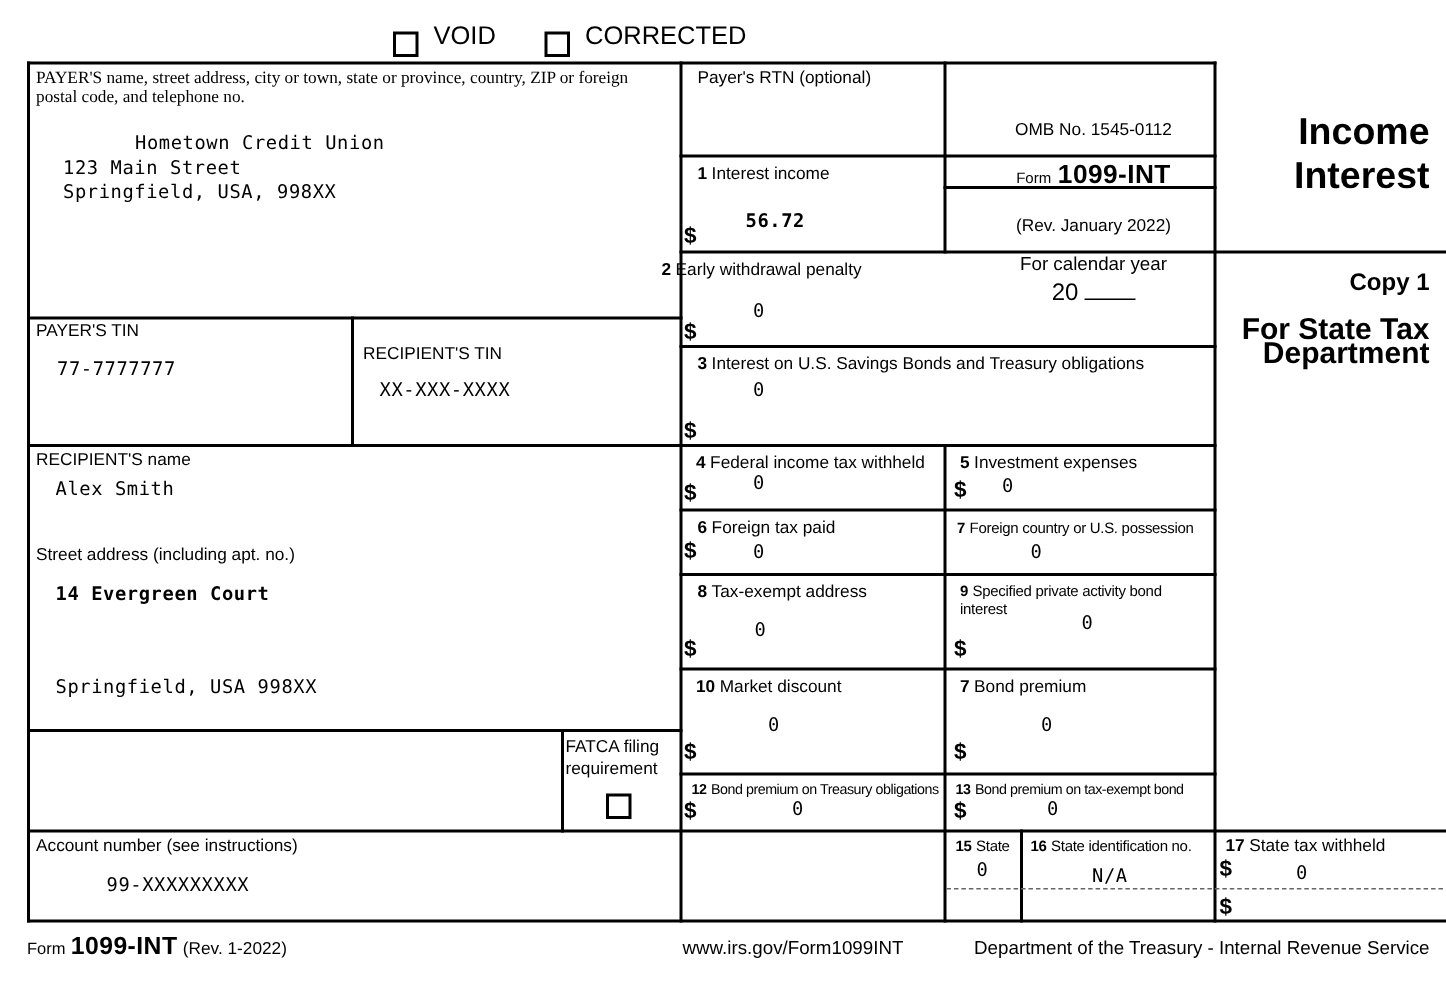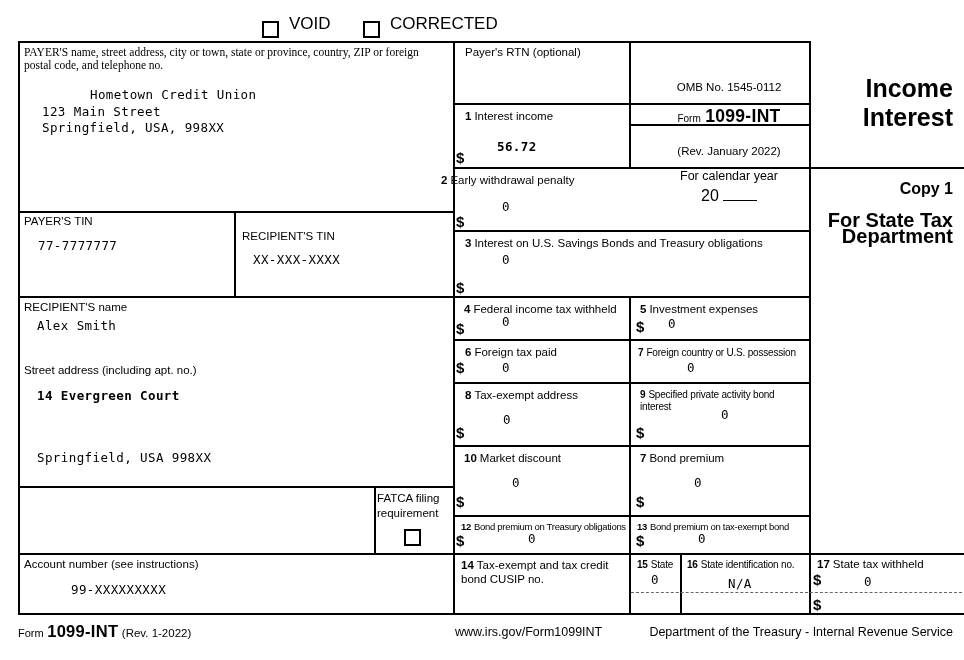--- a/index.html
+++ b/index.html
@@ -151,21 +151,20 @@
   <div class="dollar" style="left:636px;top:493px;">$</div>
 
   <div class="lbl lbl-xs" style="left:461px;top:520px;"><b>12</b><span>Bond premium on Treasury obligations</span></div>
   <div class="val" style="left:528px;top:531px;">0</div>
   <div class="dollar" style="left:456px;top:532px;">$</div>
 
   <div class="lbl lbl-xs" style="left:637px;top:520px;"><b>13</b><span>Bond premium on tax-exempt bond</span></div>
   <div class="val" style="left:698px;top:531px;">0</div>
   <div class="dollar" style="left:636px;top:532px;">$</div>
 
-  <div class="lbl wrap" style="left:461px;top:558px;width:158px;line-height:14px;"><b>14</b><span>Tax-exempt and tax credit bond CUSIP no.</span></div>
 
   <div class="lbl lbl-sm" style="left:637px;top:558px;"><b>15</b><span>State</span></div>
   <div class="val" style="left:651px;top:572px;">0</div>
 
   <div class="lbl lbl-sm" style="left:687px;top:558px;"><b>16</b><span>State identification no.</span></div>
   <div class="val" style="left:728px;top:576px;">N/A</div>
 
   <div class="lbl" style="left:817px;top:558px;"><b>17</b><span>State tax withheld</span></div>
   <div class="dollar" style="left:813px;top:571px;">$</div>
   <div class="val" style="left:864px;top:574px;">0</div>

